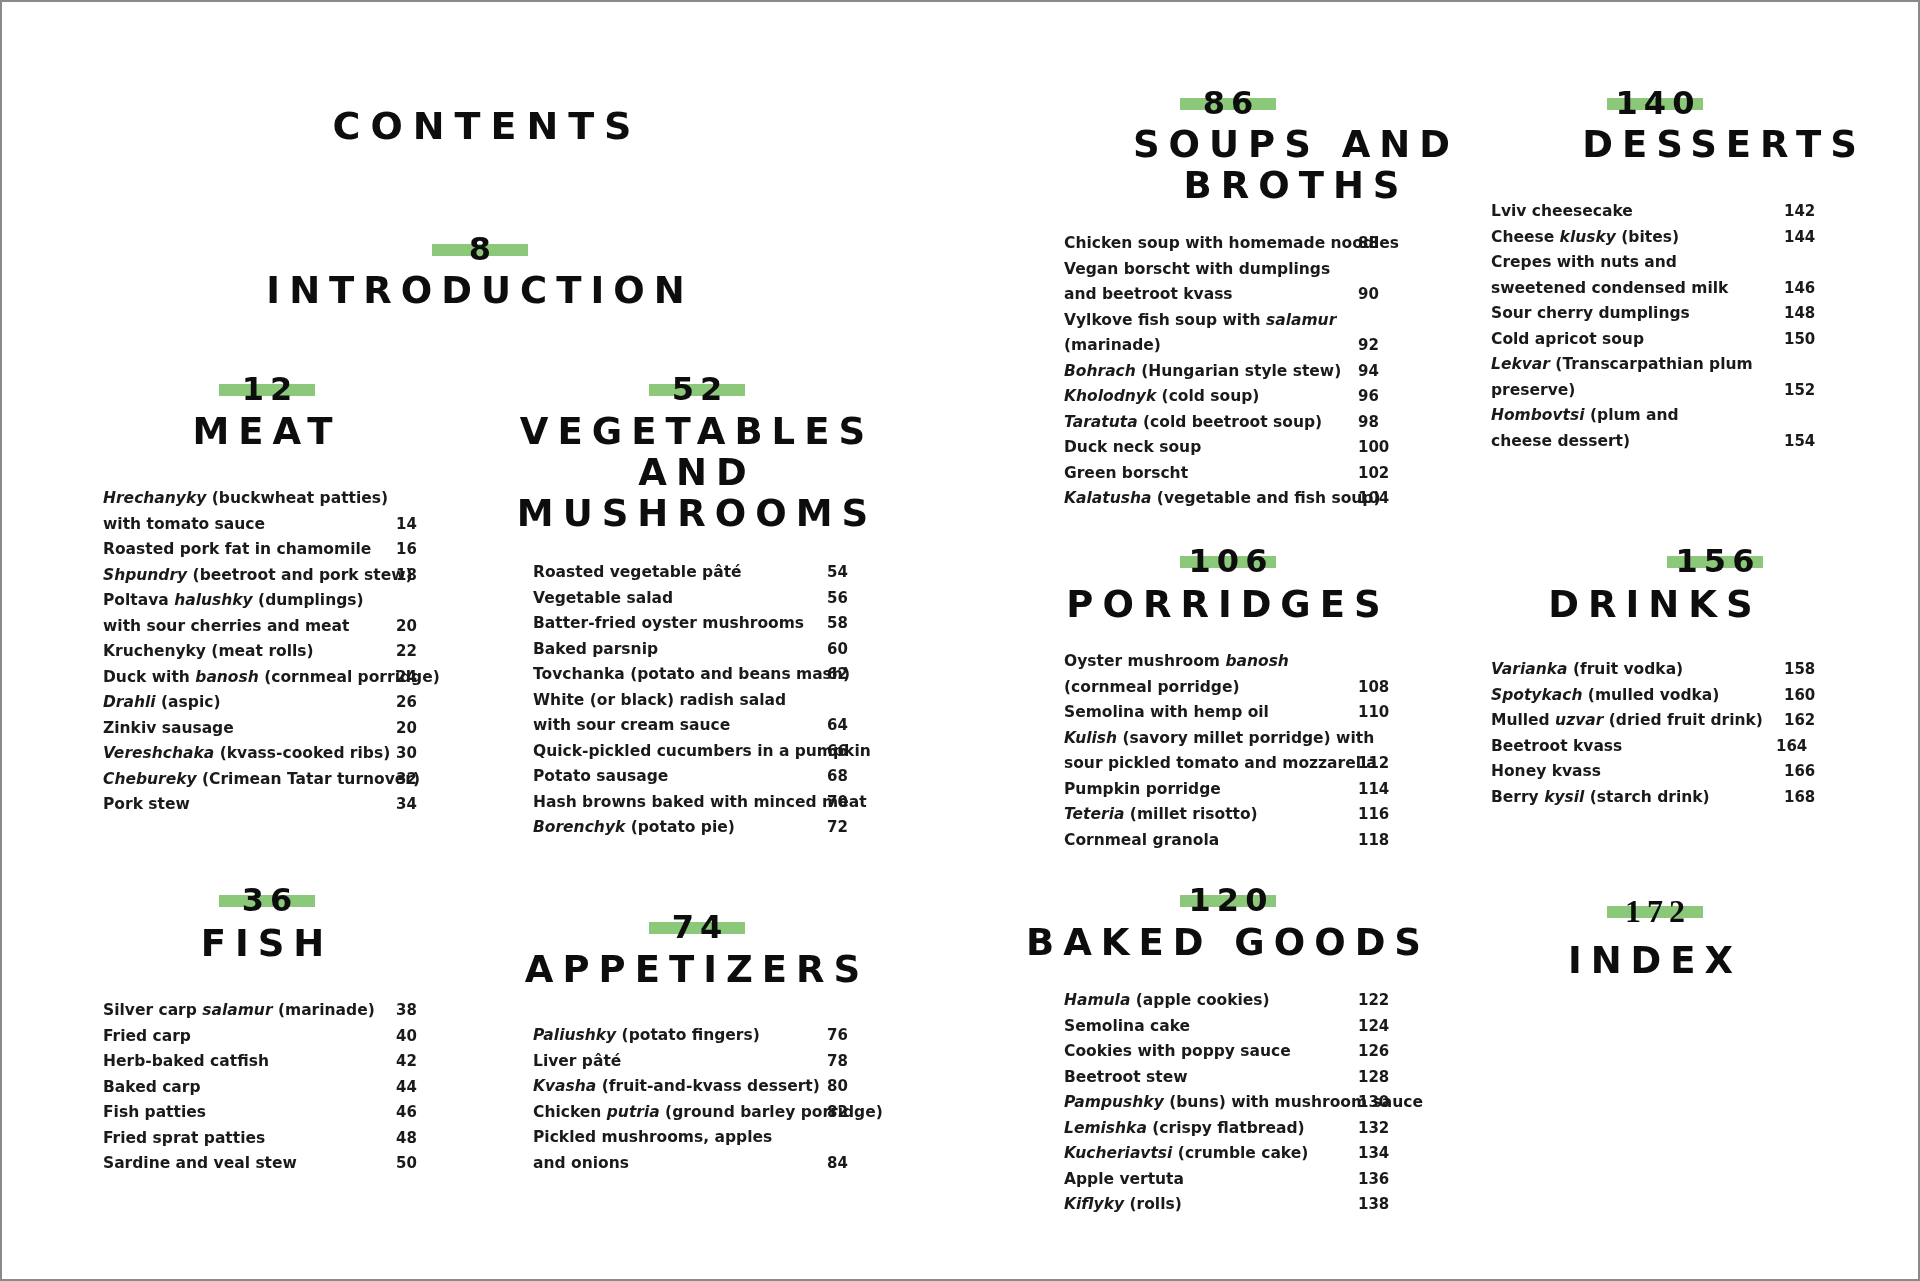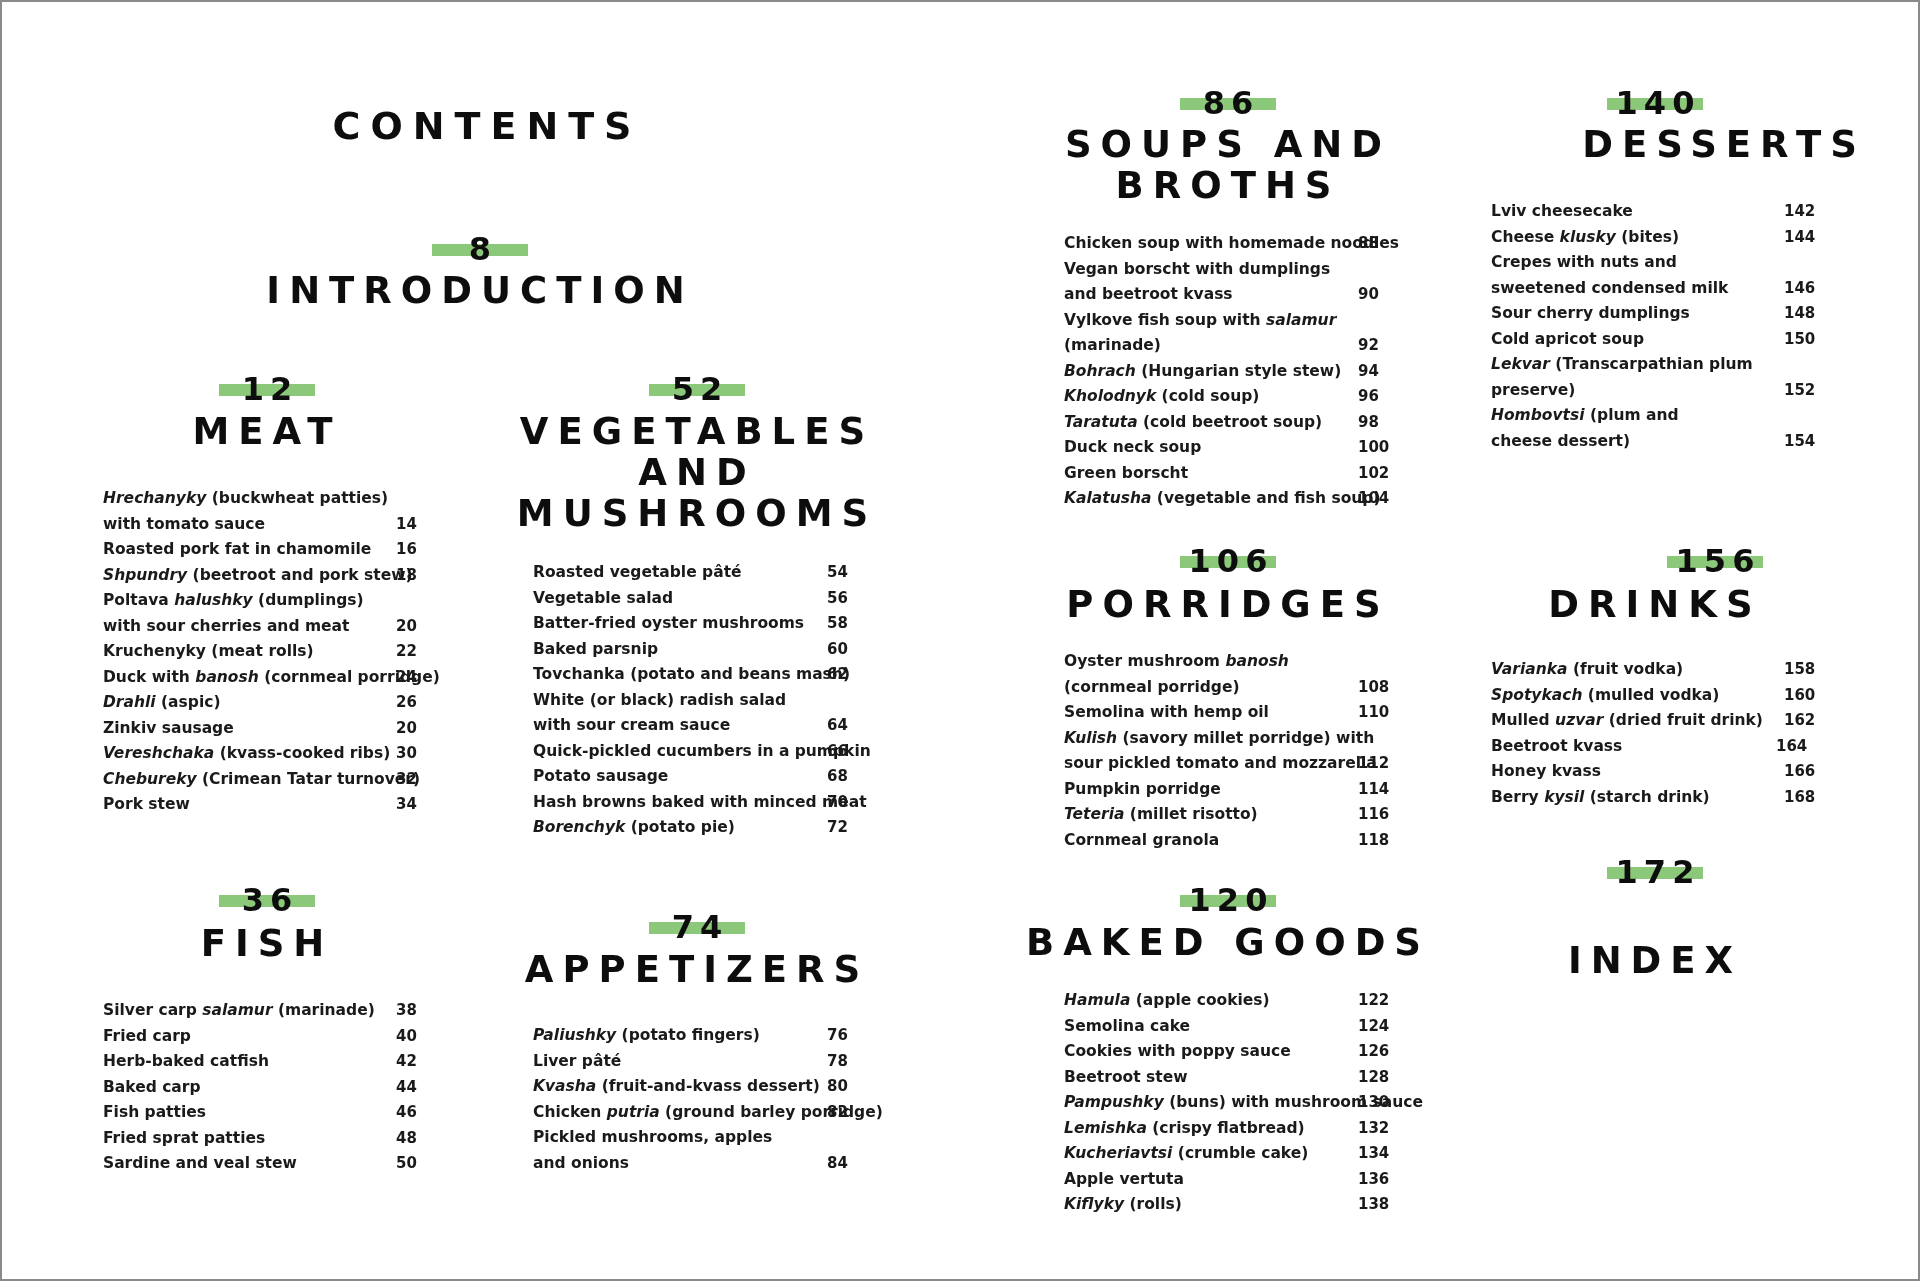--- a/index.html
+++ b/index.html
@@ -72,21 +72,21 @@
     <div class="heading-title" style="left: 267px; top: 923px;">FISH</div>
     <div class="num-wrap" style="left: 697px; top: 910px; text-align: right;">
       <div class="num-bar"></div>
       <span class="num-text">74</span>
     </div>
     <div class="heading-title" style="left: 697px; top: 949px;">APPETIZERS</div>
     <div class="num-wrap" style="left: 1228px; top: 86px;">
       <div class="num-bar"></div>
       <span class="num-text">86</span>
     </div>
-    <div class="heading-title" style="left: 1228px; top: 124px;">SOUPS AND
+    <div class="heading-title" style="left: 1296px; top: 124px;">SOUPS AND
 BROTHS</div>
     <div class="num-wrap" style="left: 1228px; top: 544px;">
       <div class="num-bar"></div>
       <span class="num-text">106</span>
     </div>
     <div class="heading-title" style="left: 1228px; top: 584px;">PORRIDGES</div>
     <div class="num-wrap" style="left: 1228px; top: 883px;">
       <div class="num-bar"></div>
       <span class="num-text">120</span>
     </div>
@@ -94,21 +94,21 @@
     <div class="num-wrap" style="left: 1655px; top: 86px;">
       <div class="num-bar"></div>
       <span class="num-text">140</span>
     </div>
     <div class="heading-title" style="left: 1724px; top: 124px; text-align: right;">DESSERTS</div>
     <div class="num-wrap" style="left: 1715px; top: 544px;">
       <div class="num-bar"></div>
       <span class="num-text">156</span>
     </div>
     <div class="heading-title" style="left: 1655px; top: 584px;">DRINKS</div>
-    <div class="num-wrap" style="left: 1655px; top: 855px;">
+    <div class="num-wrap" style="left: 1655px; top: 894px; font-family: Liberation Serif, serif;">
       <div class="num-bar"></div>
       <span class="num-text">172</span>
     </div>
     <div class="heading-title" style="left: 1655px; top: 940px;">INDEX</div>
   </div>
 <div id="lists">
     <div class="list" style="left: 103px; top: 486px; width: 333px;">
       <div class="row"><span class="t"><i>Hrechanyky</i><span> (buckwheat patties)</span></span><span class="p" style="left:293px"></span></div>
       <div class="row"><span class="t"><i></i><span>with tomato sauce</span></span><span class="p" style="left:293px">14</span></div>
       <div class="row"><span class="t"><i></i><span>Roasted pork fat in chamomile</span></span><span class="p" style="left:293px">16</span></div>

